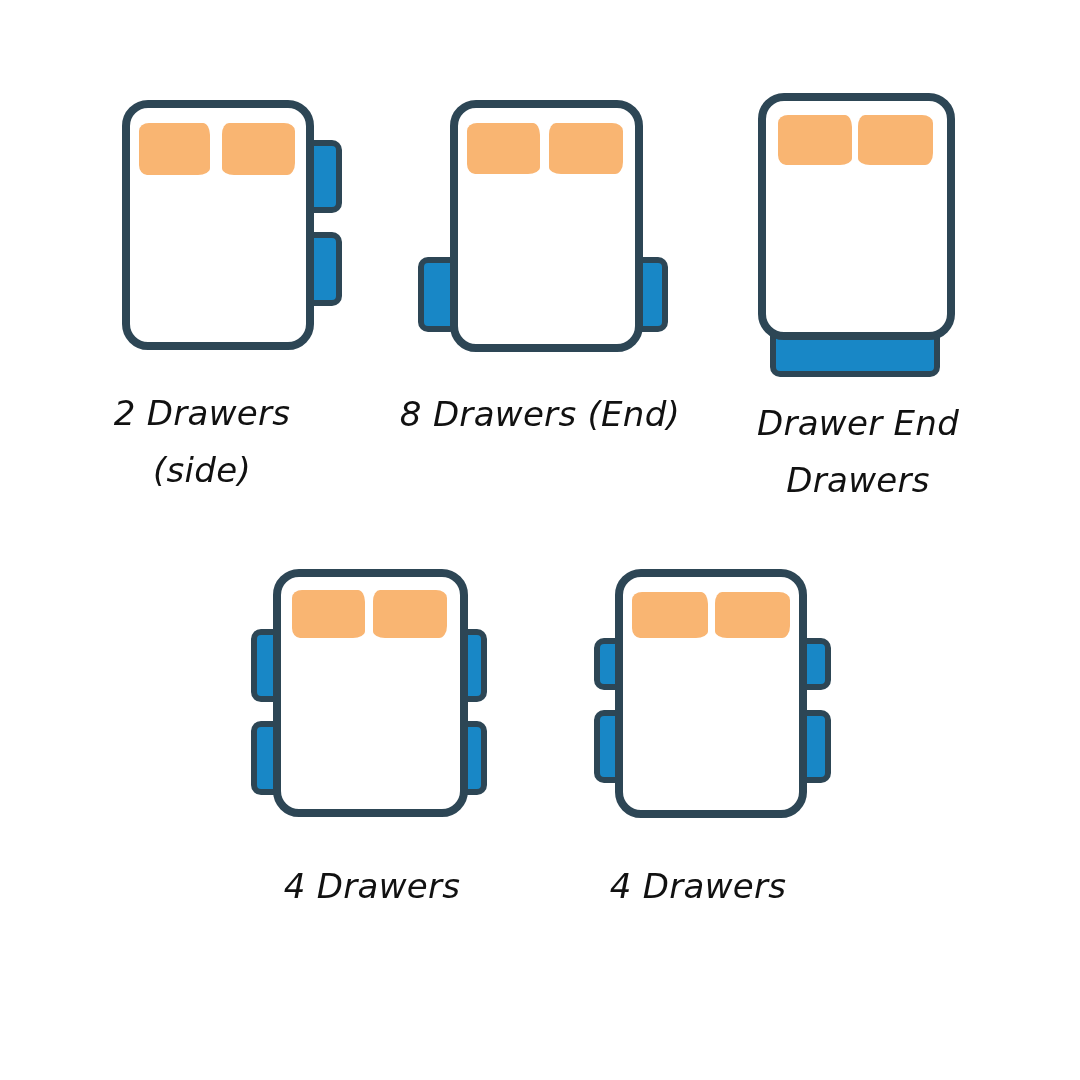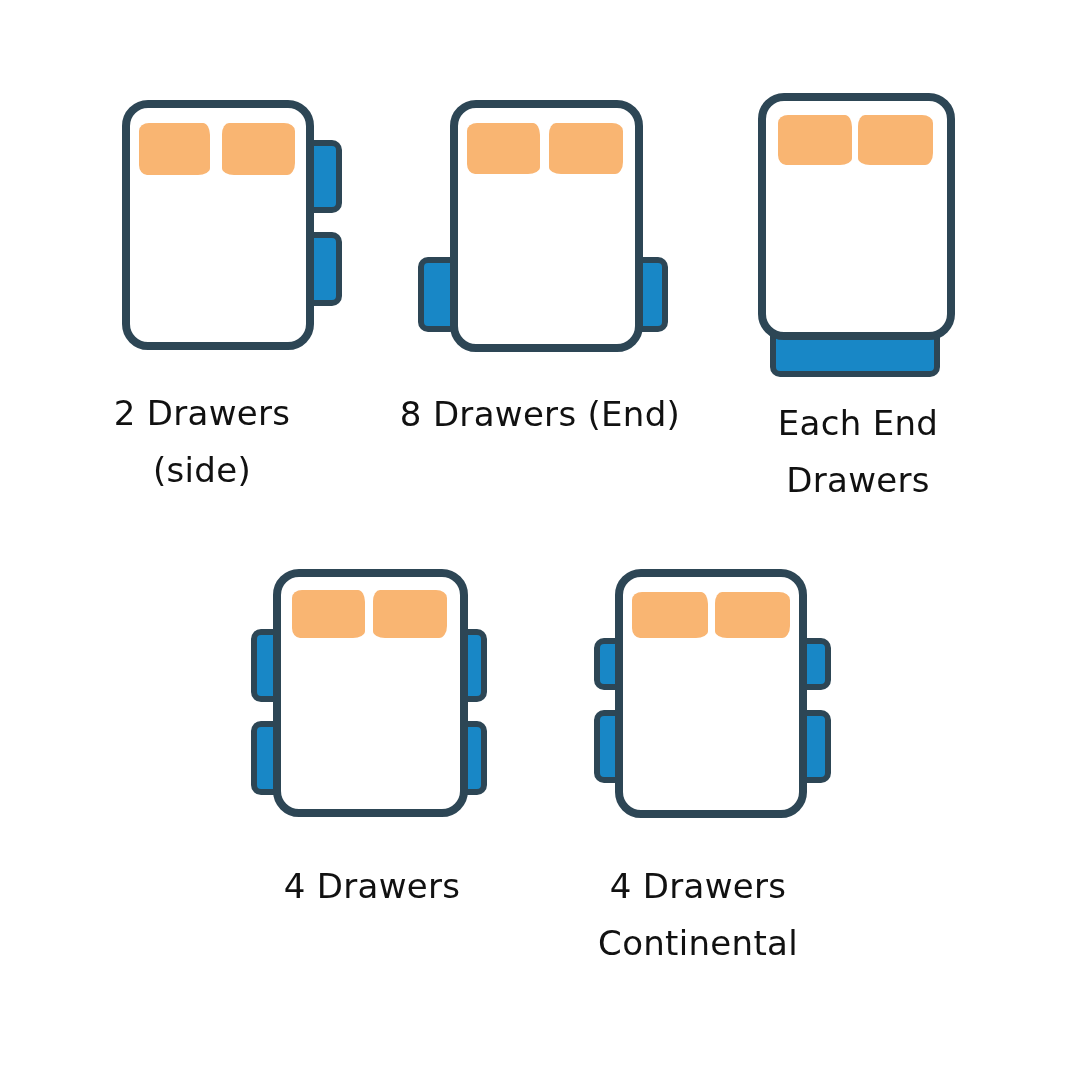--- a/index.html
+++ b/index.html
@@ -4,20 +4,21 @@
 <style>
   * { margin:0; padding:0; box-sizing:border-box; }
   html,body { background:#ffffff; }
   body { font-family:"DejaVu Sans","Liberation Sans",sans-serif; }
 
   .canvas {
     position:relative;
     width:1080px; height:1080px;
     background:var(--background,#ffffff);
     overflow:hidden;
+    font-style:italic;
   }
   .figure { position:static; }
 
   .bed-body {
     position:absolute;
     background:var(--bed_fill,#ffffff);
     border:8px solid var(--outline,#2d4655);
     border-radius:26px;
     z-index:2;
   }
@@ -79,21 +80,21 @@
     </div>
   </div>
 
   <div class="figure">
     <div class="drawer" style="left:770px;top:320px;width:170px;height:57px"></div>
     <div class="bed-body" style="left:758px;top:93px;width:197px;height:247px">
       <div class="pillow" style="left:12px;top:14px;width:74px;height:50px"></div>
       <div class="pillow tilt" style="left:92px;top:14px;width:75px;height:50px"></div>
     </div>
     <div class="label" style="left:858px;top:395px">
-      <span class="line">Each End</span>
+      <span class="line">Drawer End</span>
       <span class="line">Drawers</span>
     </div>
   </div>
 
   <div class="figure">
     <div class="drawer" style="left:251px;top:629px;width:34px;height:73px"></div>
     <div class="drawer" style="left:251px;top:721px;width:34px;height:74px"></div>
     <div class="drawer" style="left:453px;top:629px;width:34px;height:73px"></div>
     <div class="drawer" style="left:453px;top:721px;width:34px;height:74px"></div>
     <div class="bed-body" style="left:273px;top:569px;width:195px;height:248px">
@@ -109,17 +110,16 @@
     <div class="drawer" style="left:594px;top:638px;width:31px;height:52px"></div>
     <div class="drawer" style="left:594px;top:710px;width:31px;height:73px"></div>
     <div class="drawer" style="left:795px;top:638px;width:36px;height:52px"></div>
     <div class="drawer" style="left:795px;top:710px;width:36px;height:73px"></div>
     <div class="bed-body" style="left:615px;top:569px;width:192px;height:249px">
       <div class="pillow" style="left:9px;top:15px;width:76px;height:46px"></div>
       <div class="pillow tilt" style="left:92px;top:15px;width:75px;height:46px"></div>
     </div>
     <div class="label" style="left:698px;top:858px">
       <span class="line">4 Drawers</span>
-      <span class="line">Continental</span>
     </div>
   </div>
 
 </div>
 
 </body></html>

